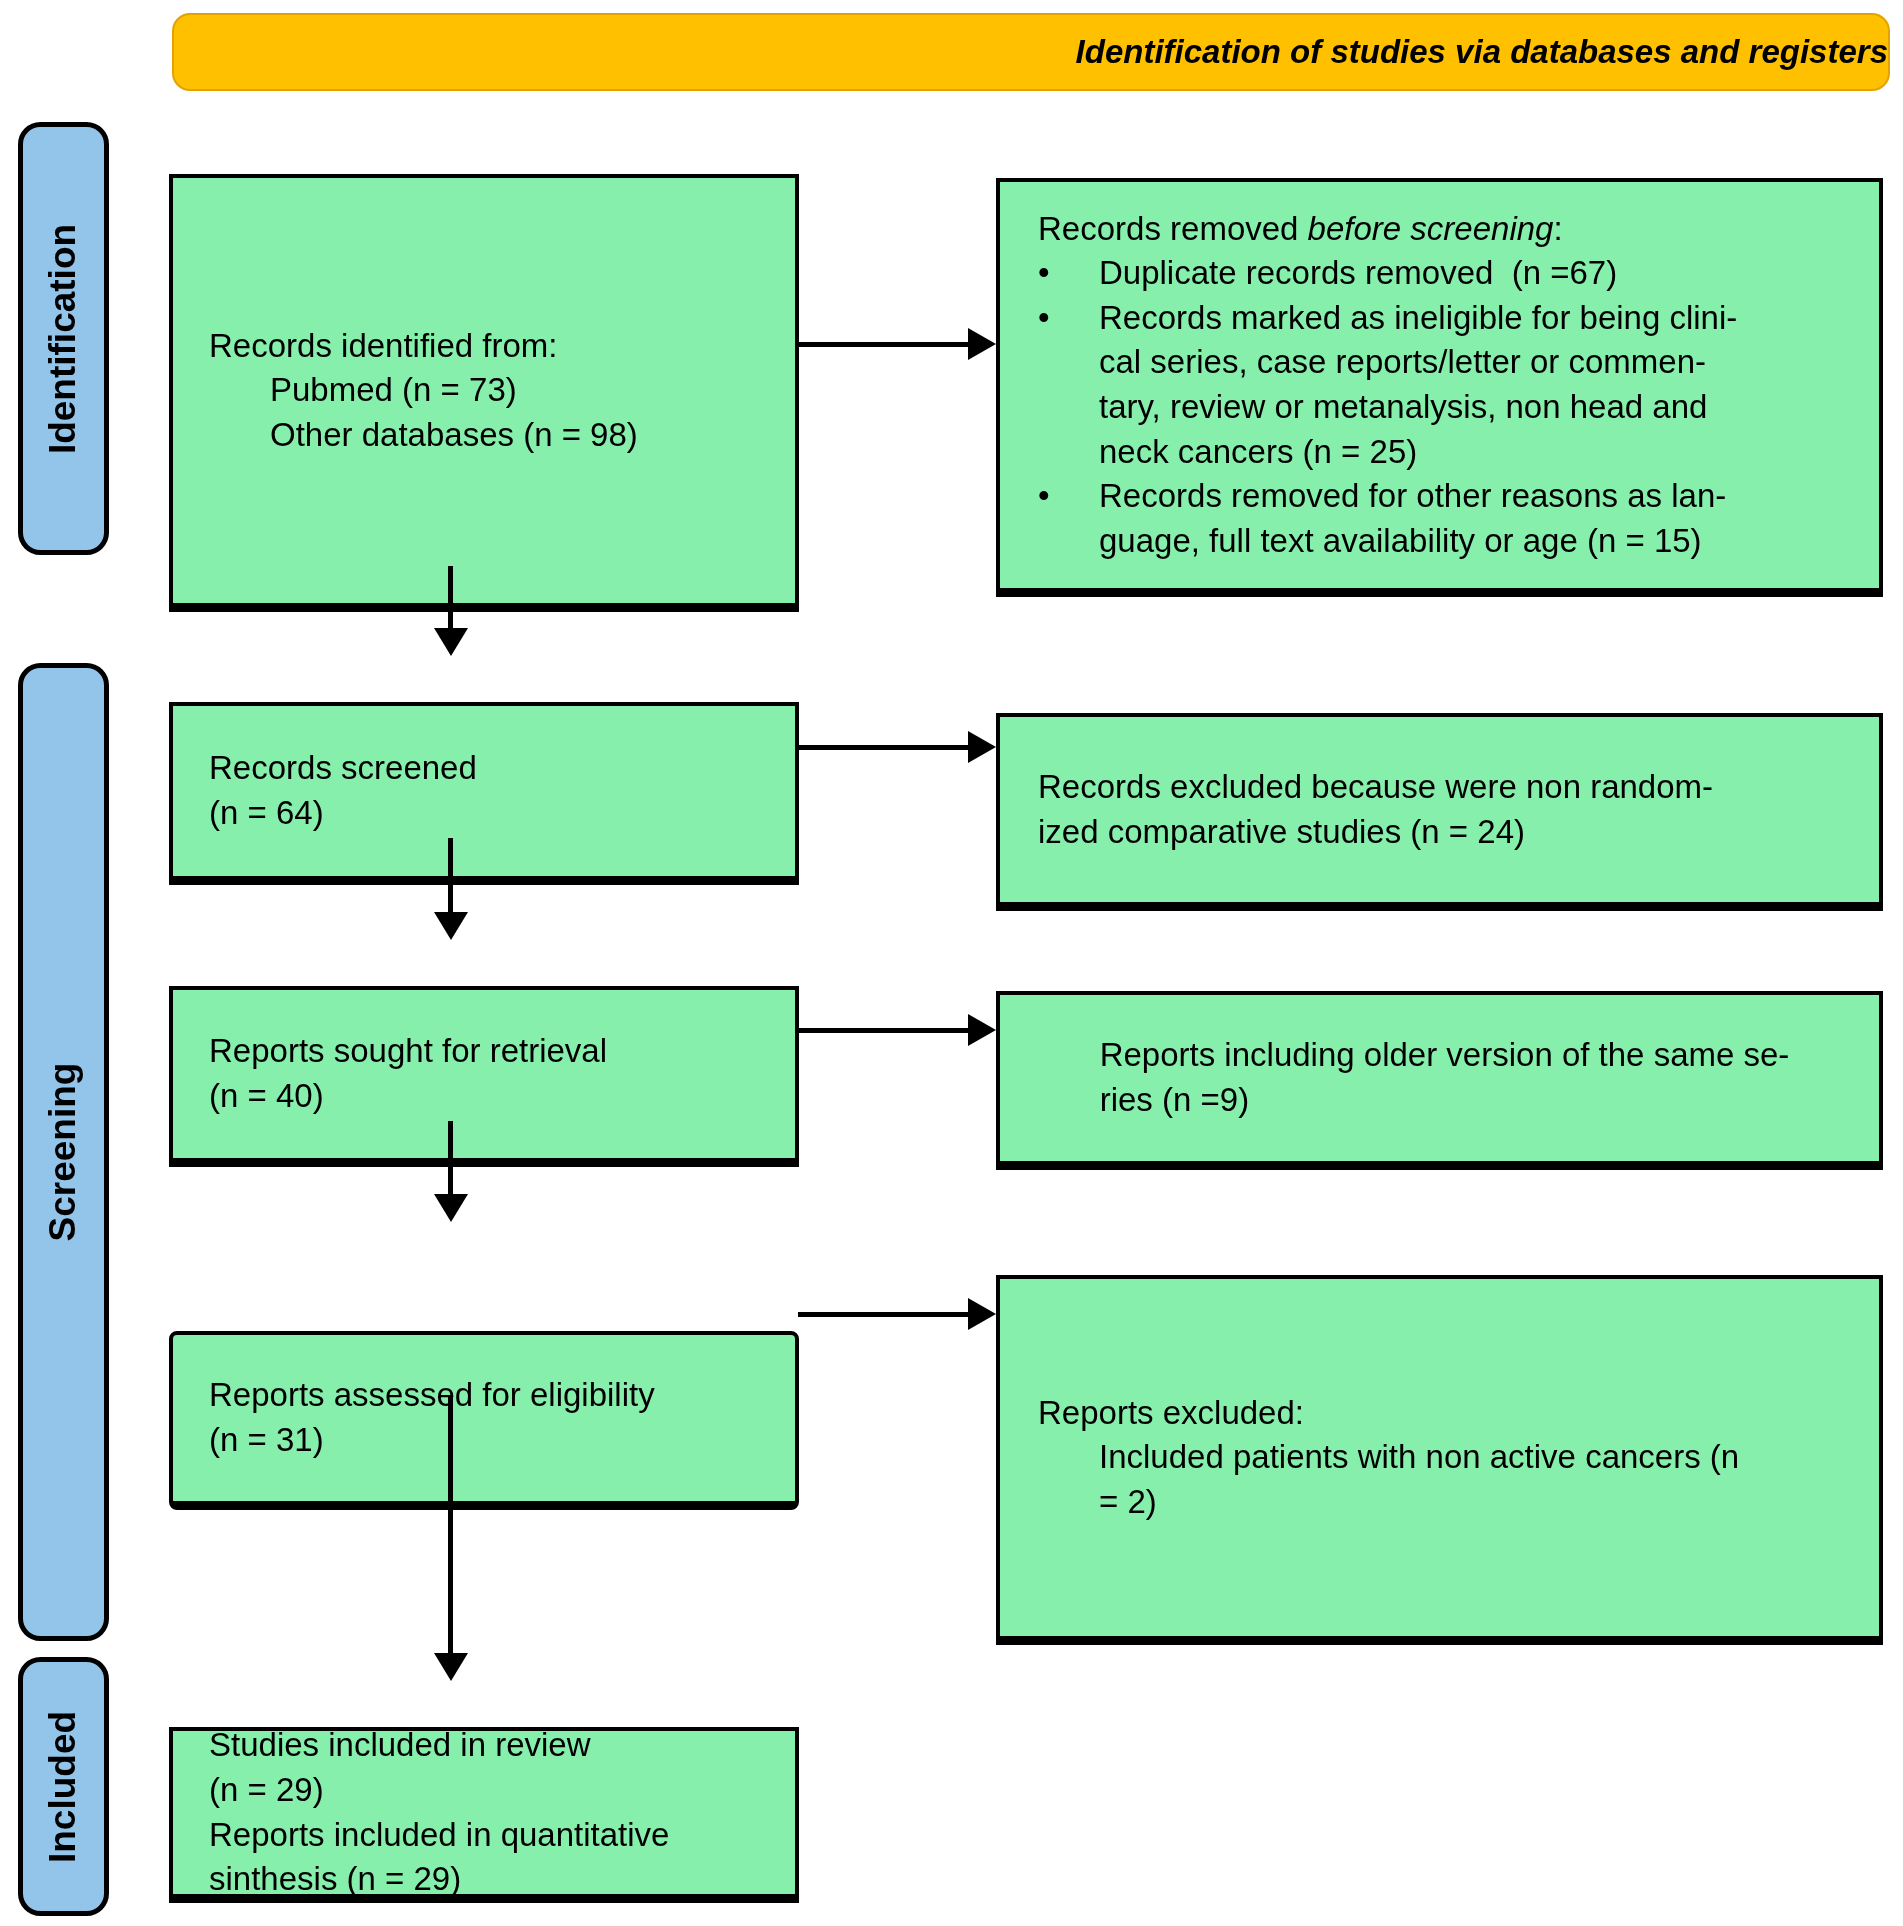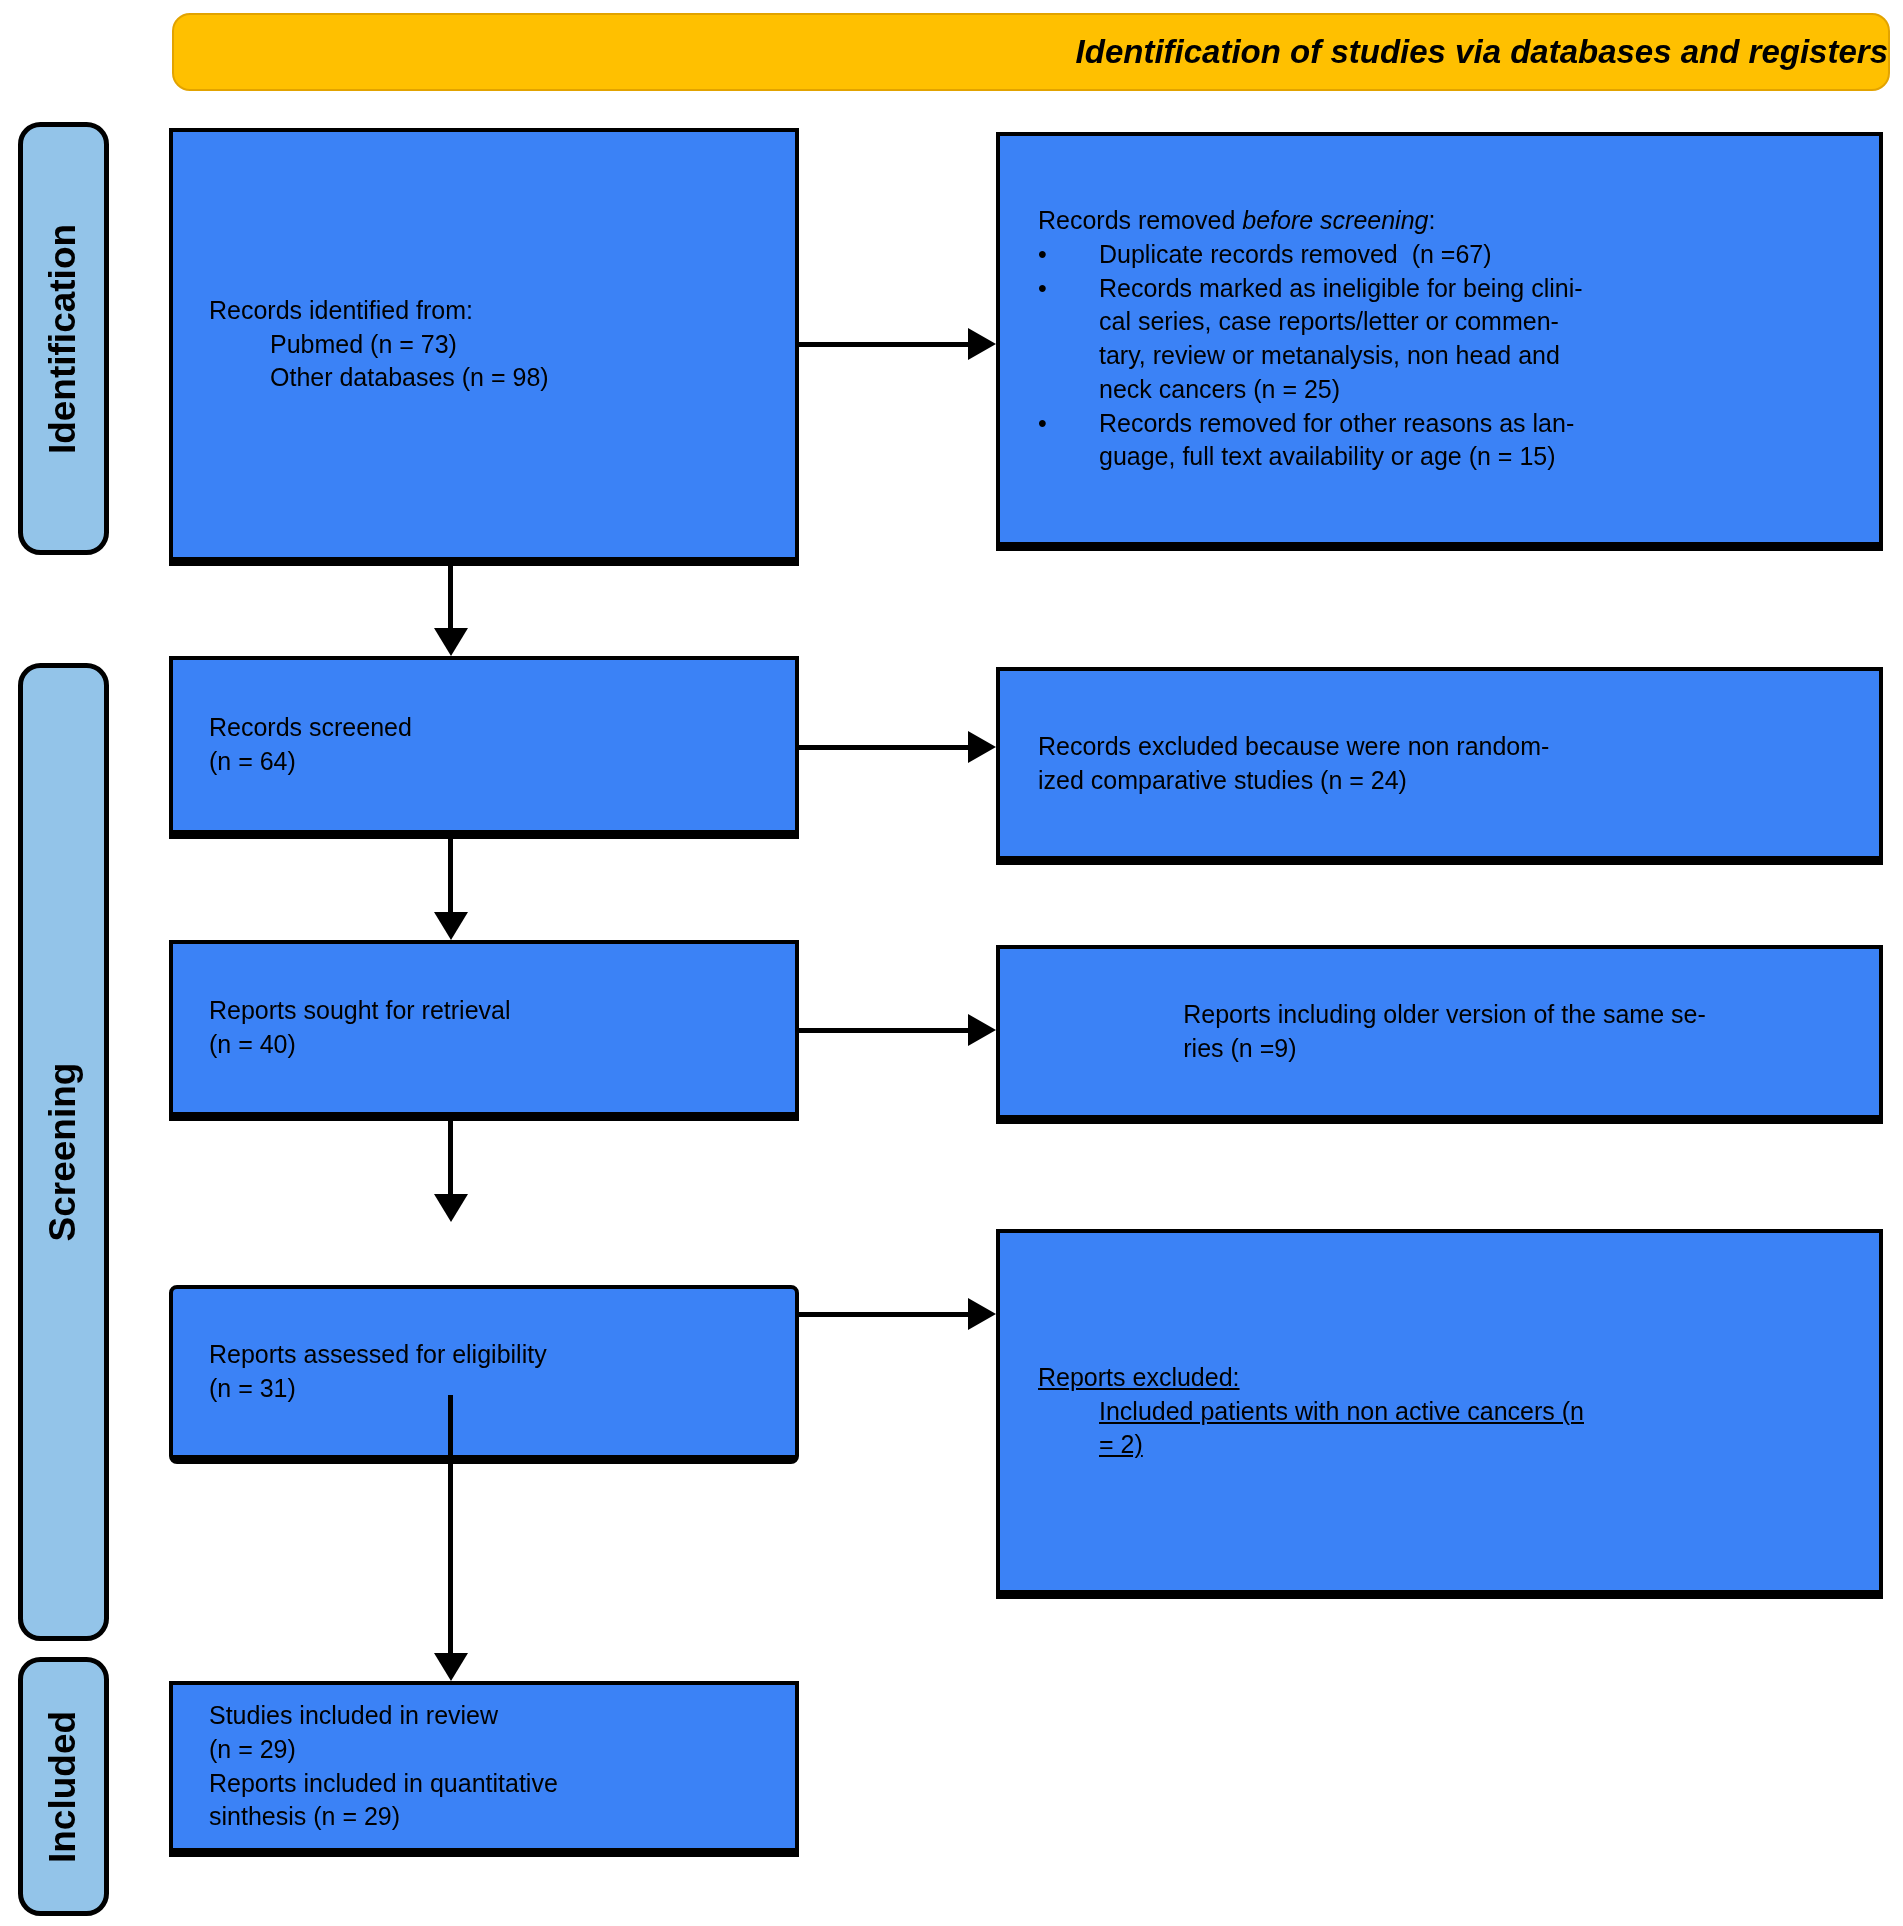--- a/index.html
+++ b/index.html
@@ -29,26 +29,26 @@
     box-sizing:border-box;
   }
   .stage span{
     transform:rotate(-90deg);
     white-space:nowrap;
     font-size:37px;font-weight:bold;
   }
   
   .box{
     position:absolute;
-    background:#3b82f6;
+    background:#86efac;
     border:4.7px solid #000;
     border-bottom-width:9.3px;
     box-sizing:border-box;
     display:flex;flex-direction:column;justify-content:center;
-    font-size:25px;line-height:1.35;
+    font-size:33px;line-height:1.35;margin-top:46px;
   }
   .box.left{left:169px;width:630px;padding:9.3px 18.6px 9.3px 36px;}
   .box.right{left:996px;width:887px;padding:9.3px 28px 9.3px 38px;}
   .ws{white-space:pre-wrap;}
   .indent{margin-left:61px;}
   .bullets{margin-top:0;}
   .bullet-row{display:flex;margin-top:0;}
   .bullet-dot{flex:0 0 61px;}
   .bullet-text{flex:1;}
   
@@ -133,21 +133,21 @@
   </div>
   <div class="box right" style="top:945px;height:179px;align-items:center;">
     <div class="ws">Reports including older version of the same se-
 ries (n =9)</div>
   </div>
 
   <div class="box left" style="top:1285px;height:179px;border-radius:8px;">
     <div class="ws">Reports assessed for eligibility
 (n = 31)</div>
   </div>
-  <div class="box right" style="top:1229px;height:370px;text-decoration:underline;">
+  <div class="box right" style="top:1229px;height:370px;">
     <div class="ws">Reports excluded:</div>
     <div class="ws indent">Included patients with non active cancers (n
 = 2)</div>
   </div>
 
   <div class="box left" style="top:1681px;height:176px;">
     <div class="ws">Studies included in review
 (n = 29)
 Reports included in quantitative
 sinthesis (n = 29)</div>

